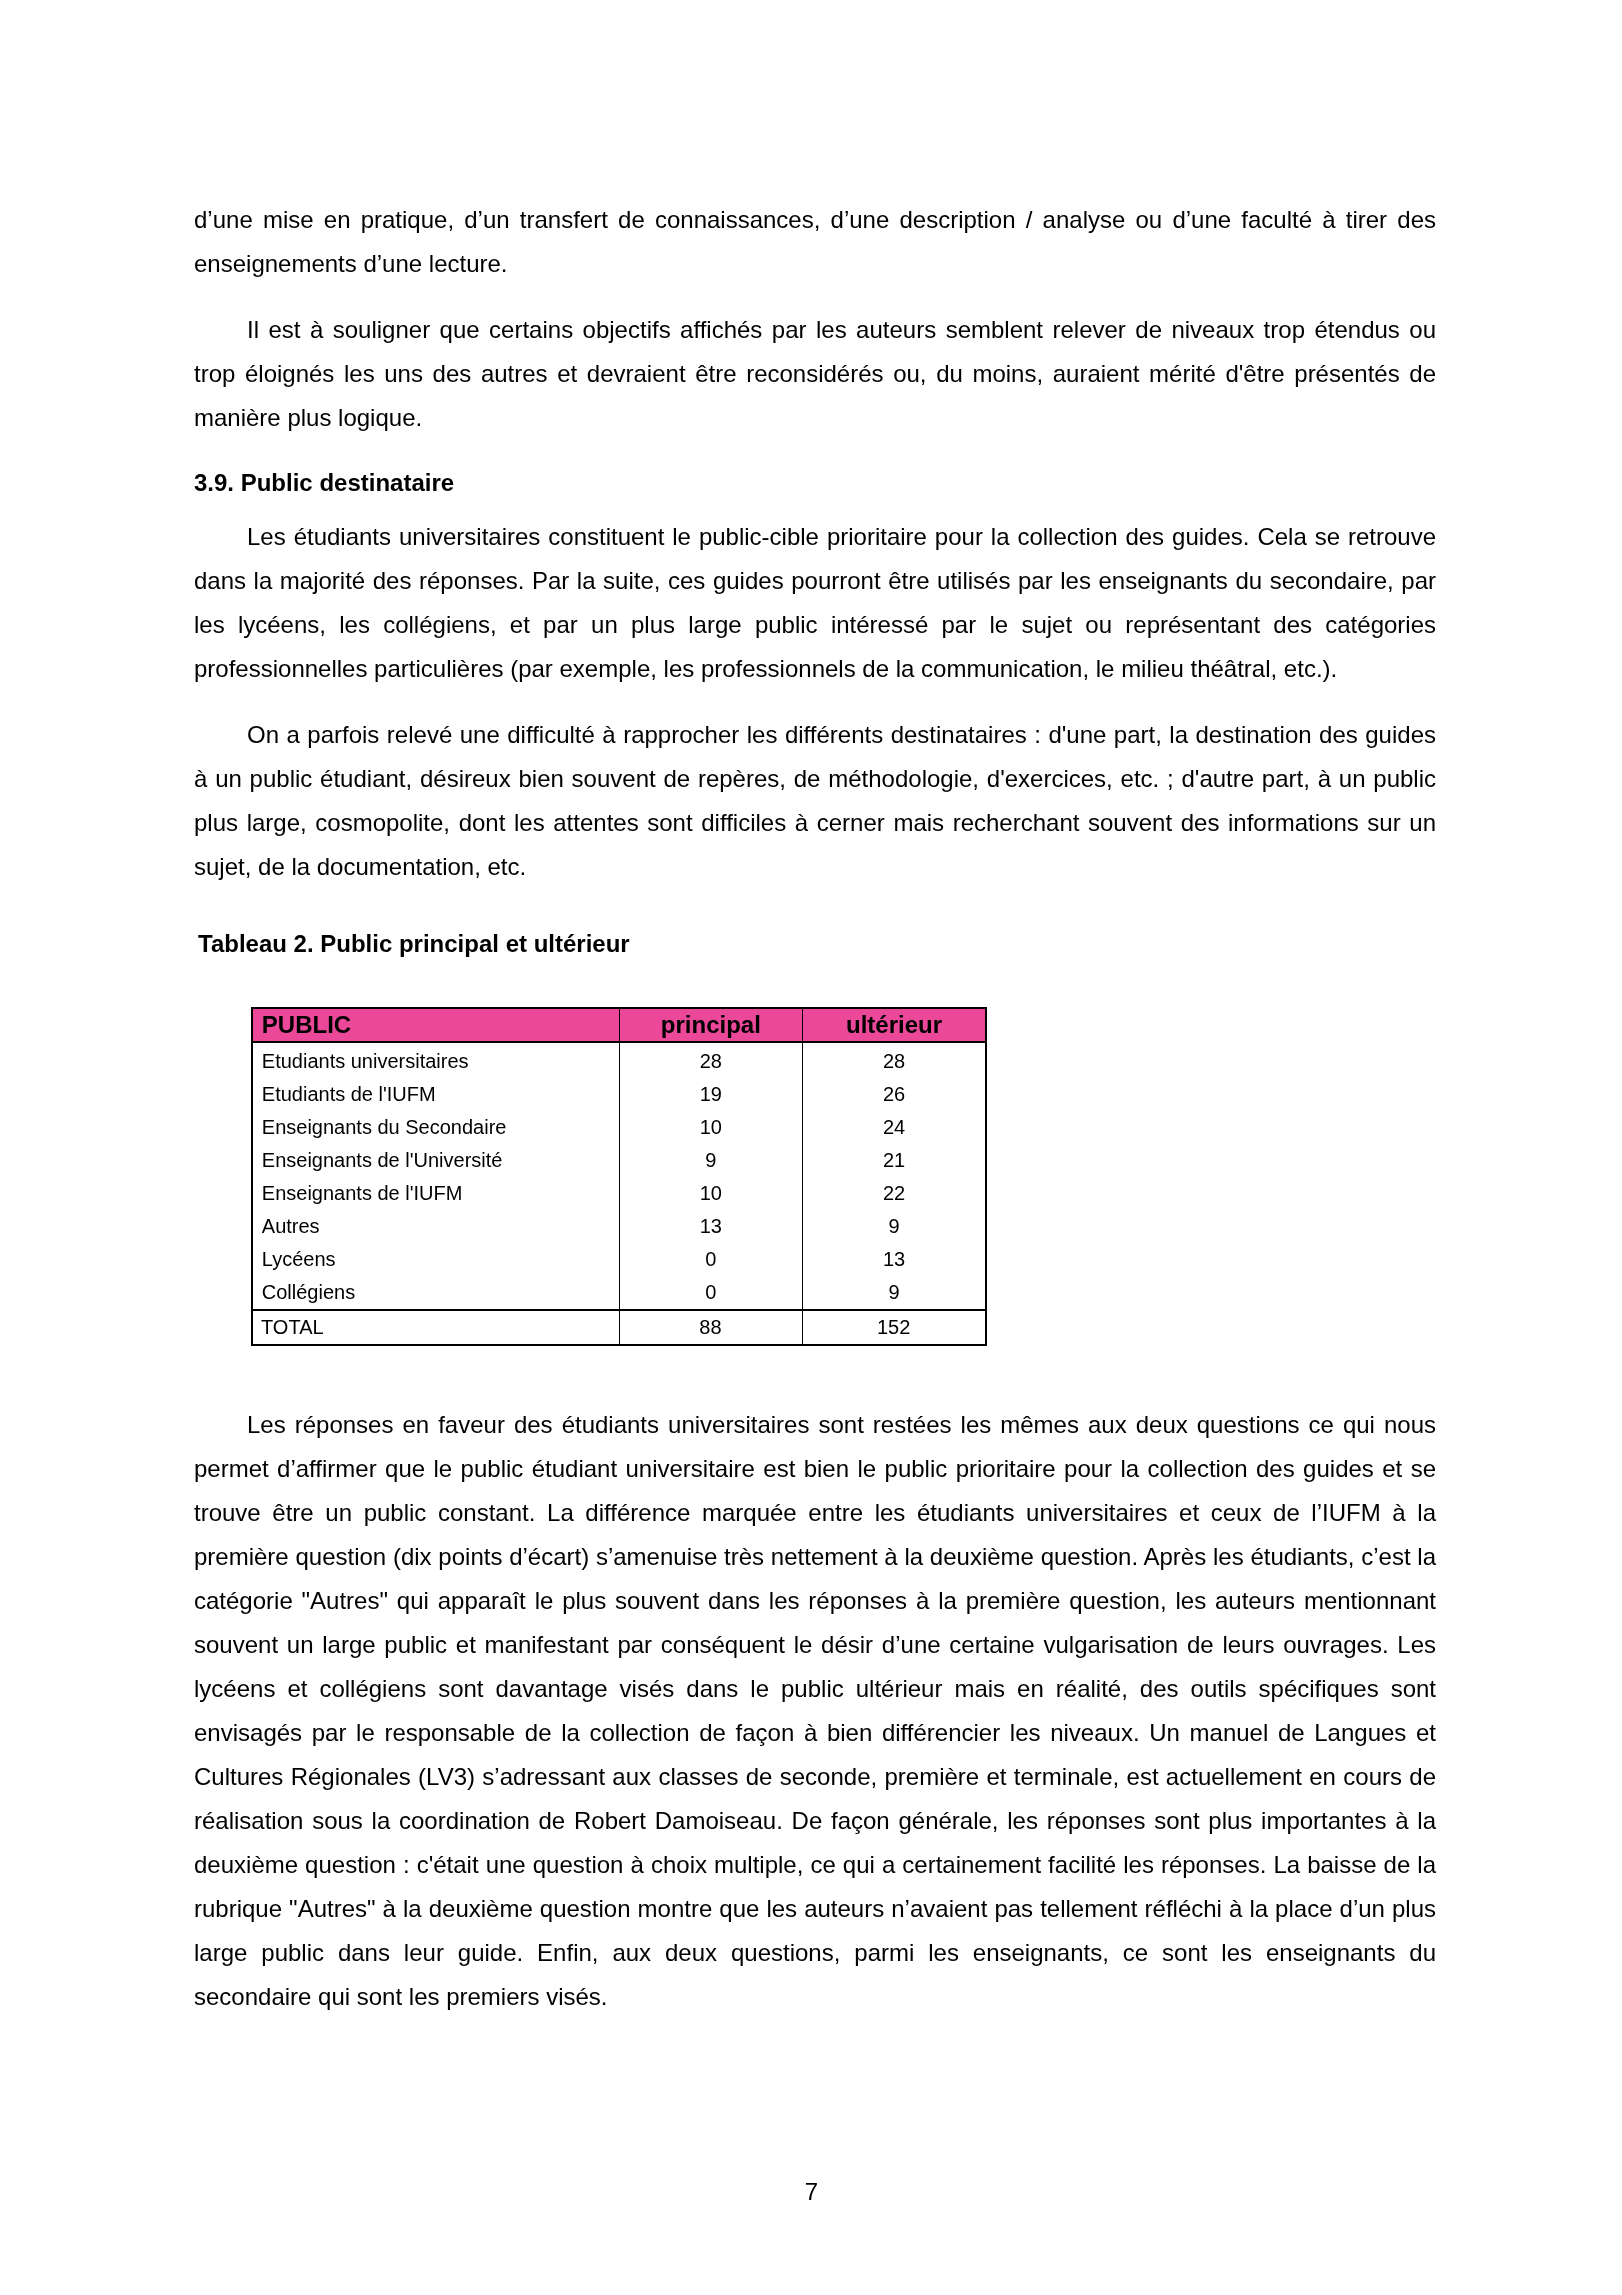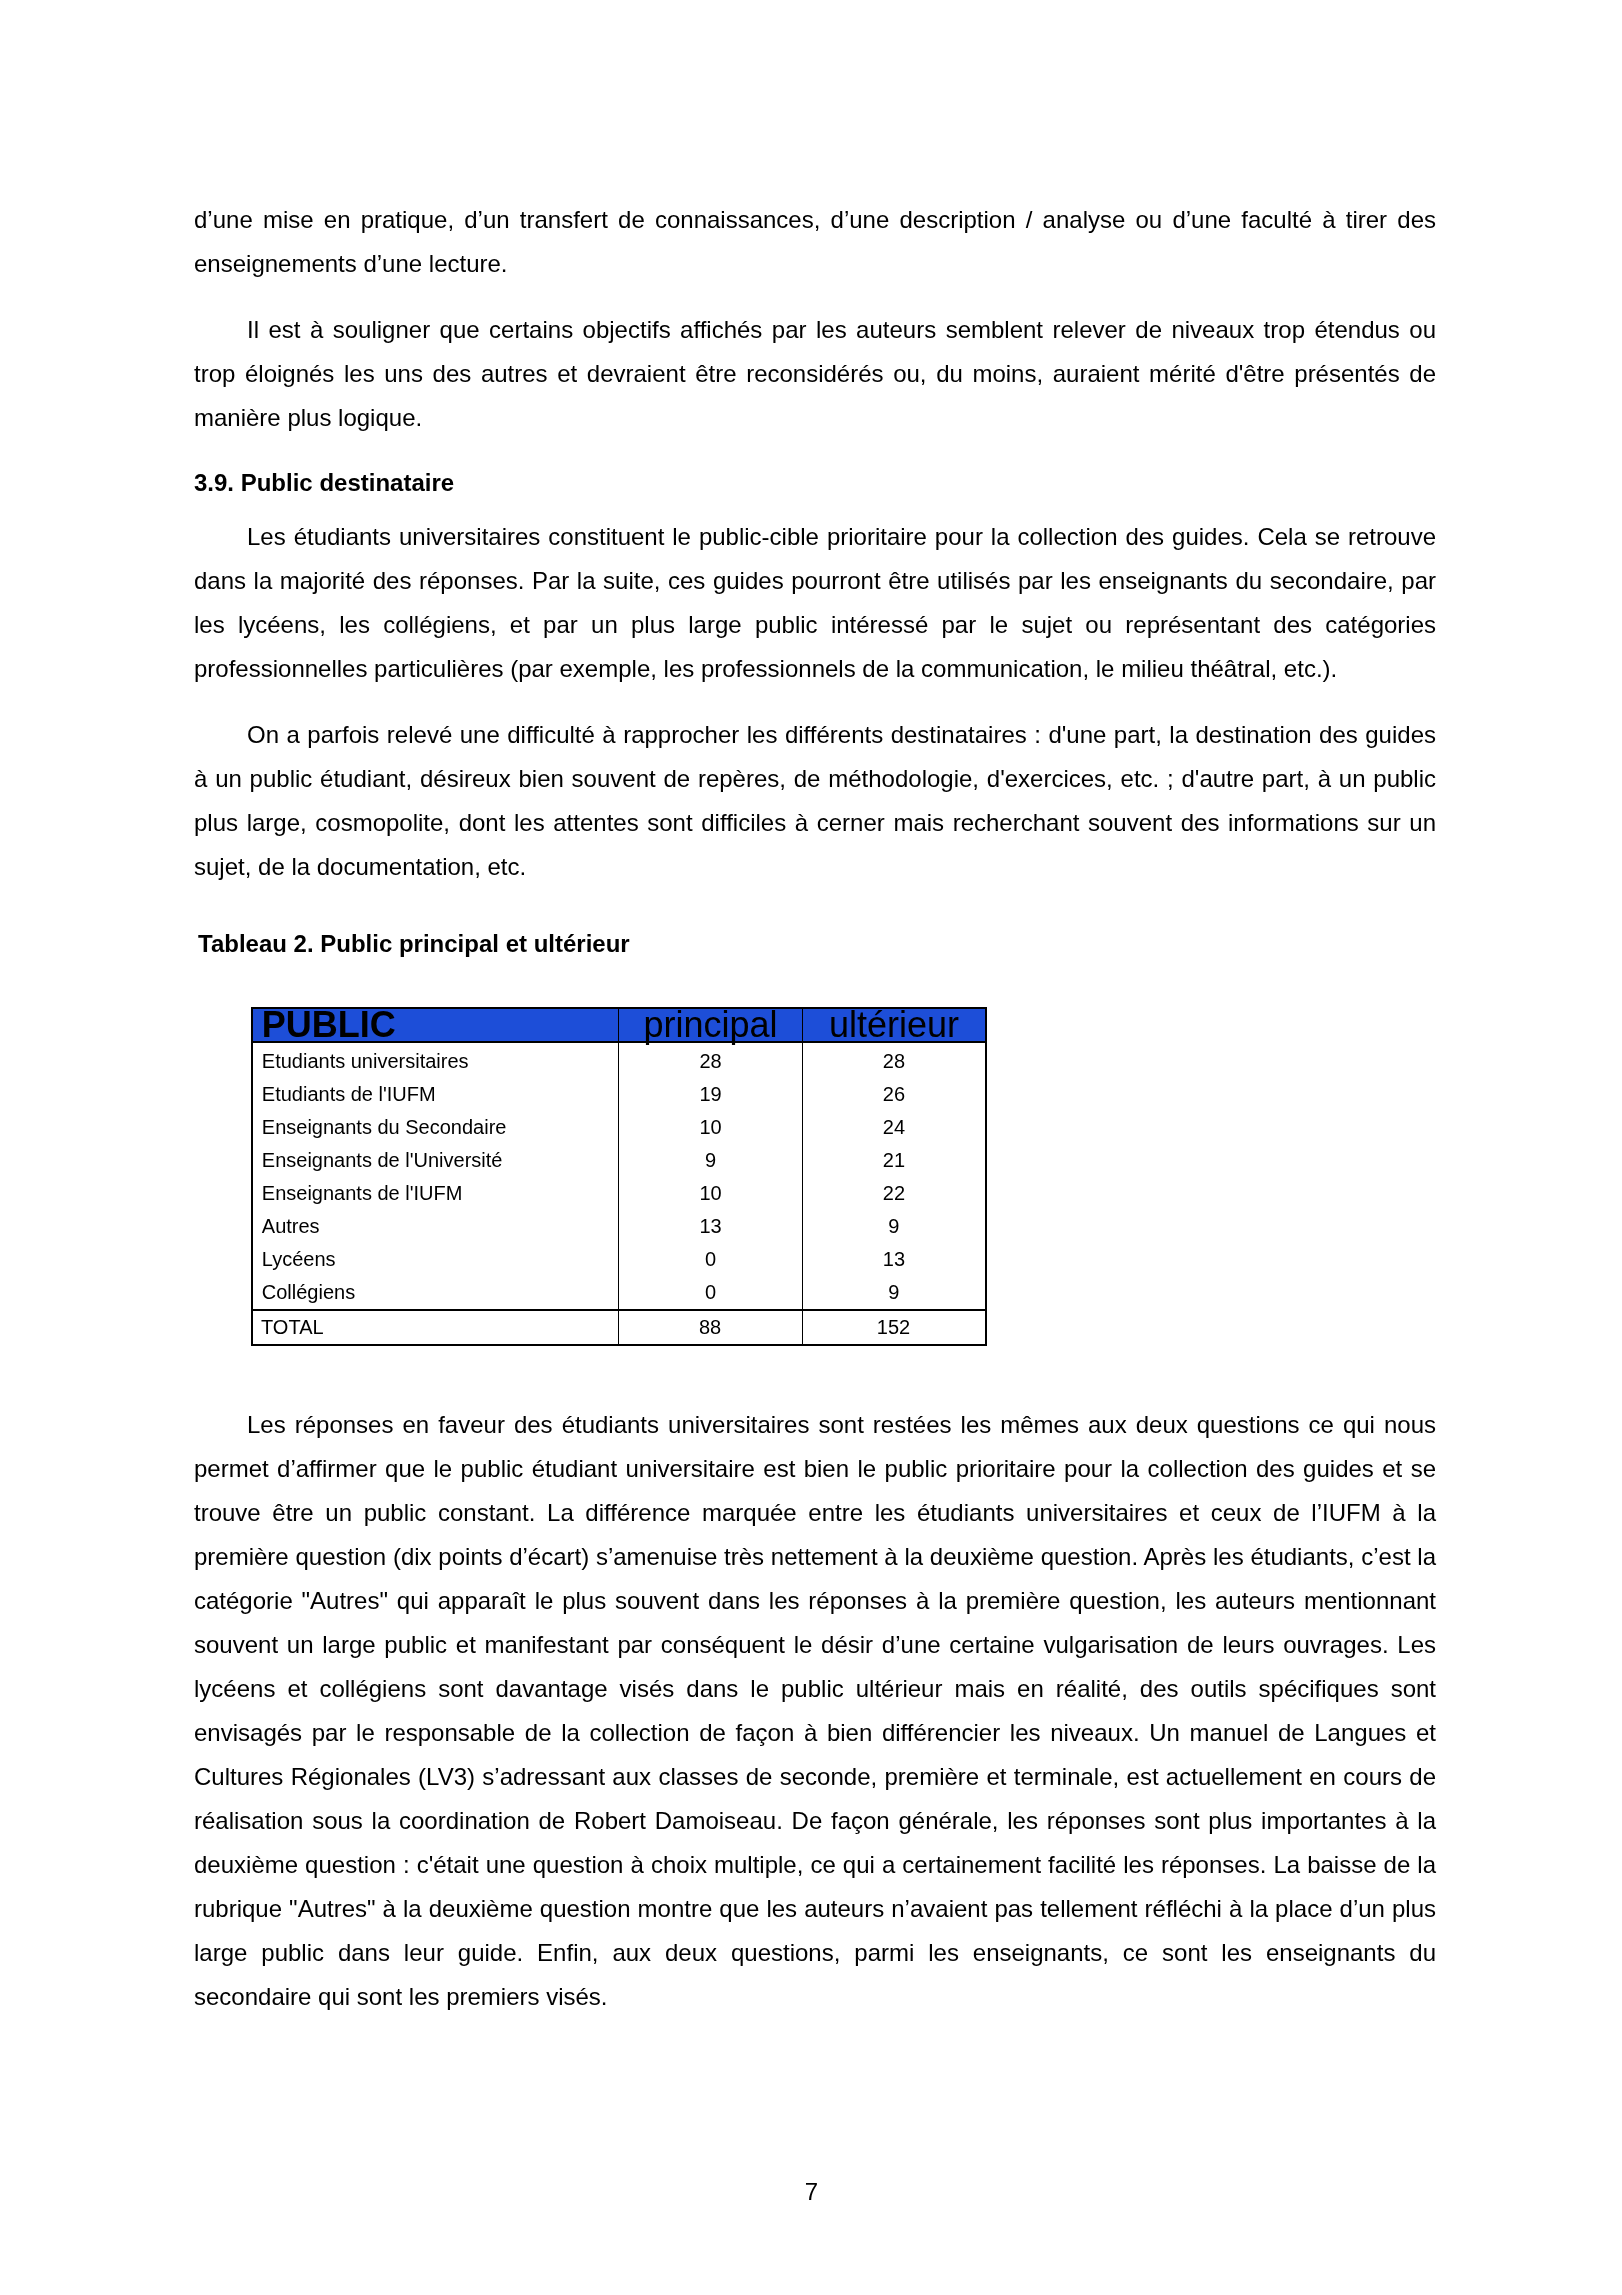--- a/index.html
+++ b/index.html
@@ -19,26 +19,26 @@
     h3.section {
       margin: 0; font-size: 24px; font-weight: bold; line-height: 44px;
     }
     .caption { margin: 4px; font-size: 24px; font-weight: bold; line-height: 44px; }
     .table-wrap { margin-left: 57px; margin-top: 41px; width: 736px; }
     table.data {
       border-collapse: collapse; width: 736px;
       border: 2.5px solid #000; font-family: "Liberation Sans", sans-serif;
     }
     table.data th {
-      background: #1d4ed8; font-size: 36px; font-weight: bold;
+      background: #ec4899; font-size: 24px; font-weight: bold;
       border-bottom: 2.5px solid #000; border-left: 1.5px solid #000;
       height: 32px; padding: 0 8.8px; line-height: 32px;
     }
     table.data th:first-child { text-align: left; border-left: none; }
-    table.data th.num { text-align: center; font-weight: normal; margin-top: 32px; }
+    table.data th.num { text-align: center; font-weight: bold; margin-top: 32px; }
     table.data td {
       font-size: 20px; line-height: 33px; height: 33px; padding: 0 8.8px;
       border-left: 1.5px solid #000;
     }
     table.data td:first-child { border-left: none; text-align: left; }
     table.data td.num { text-align: center; }
     table.data tr.first-body td { padding-top: 2px; }
     table.data tr.total td {
       border-top: 2.5px solid #000; font-weight: normal; font-size: 20px; padding-left: 8px;
     }

